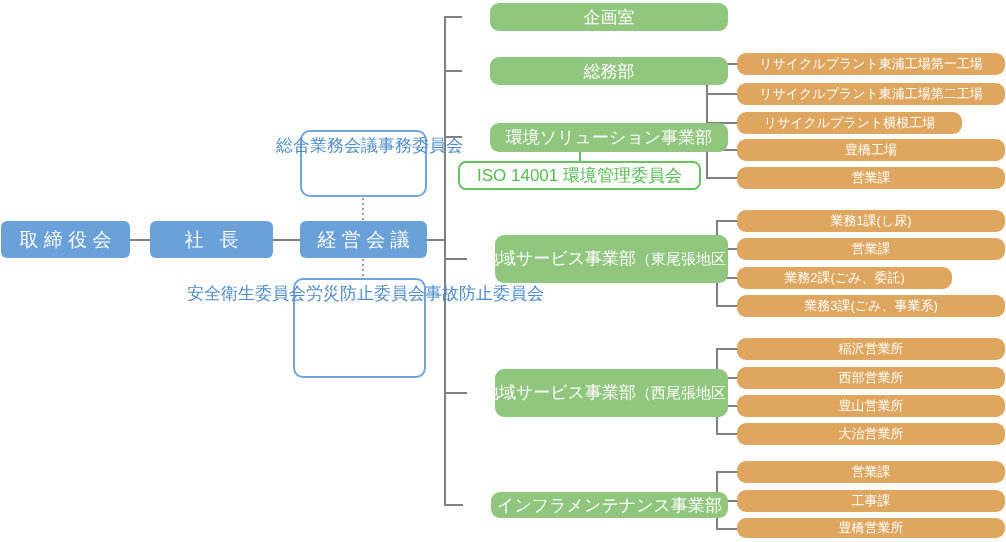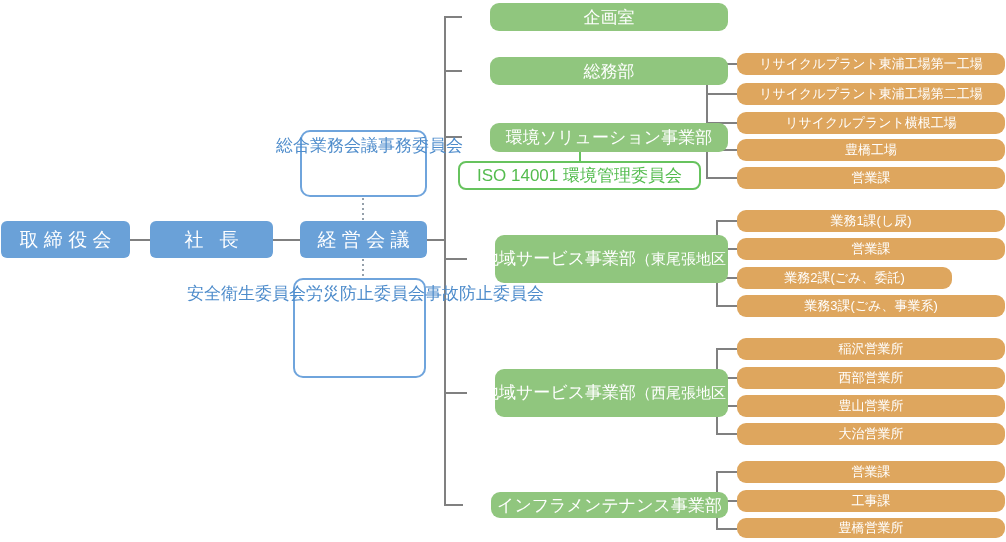--- a/index.html
+++ b/index.html
@@ -119,21 +119,21 @@
 
   <div class="box green two" style="left:467px;top:369px;width:233px;height:48px">
     <div>地域サービス事業部</div>
     <div class="sub">（西尾張地区）</div>
   </div>
 
   <div class="box green" style="left:463px;top:492px;width:237px;height:26px">インフラメンテナンス事業部</div>
 
   <div class="box orange" style="left:737px;top:53px;width:268px;height:22px">リサイクルプラント東浦工場第一工場</div>
   <div class="box orange" style="left:737px;top:83px;width:268px;height:22px">リサイクルプラント東浦工場第二工場</div>
-  <div class="box orange" style="left:737px;top:112px;width:268px;height:22px">リサイクルプラント横根工場</div>
+  <div class="box orange" style="left:737px;top:112px;width:225px;height:22px">リサイクルプラント横根工場</div>
   <div class="box orange" style="left:737px;top:139px;width:268px;height:22px">豊橋工場</div>
   <div class="box orange" style="left:737px;top:167px;width:268px;height:22px">営業課</div>
 
   <div class="box orange" style="left:737px;top:210px;width:268px;height:22px">業務1課(し尿)</div>
   <div class="box orange" style="left:737px;top:238px;width:268px;height:22px">営業課</div>
   <div class="box orange" style="left:737px;top:267px;width:215px;height:22px">業務2課(ごみ、委託)</div>
   <div class="box orange" style="left:737px;top:295px;width:268px;height:22px">業務3課(ごみ、事業系)</div>
 
   <div class="box orange" style="left:737px;top:338px;width:268px;height:22px">稲沢営業所</div>
   <div class="box orange" style="left:737px;top:367px;width:268px;height:22px">西部営業所</div>

